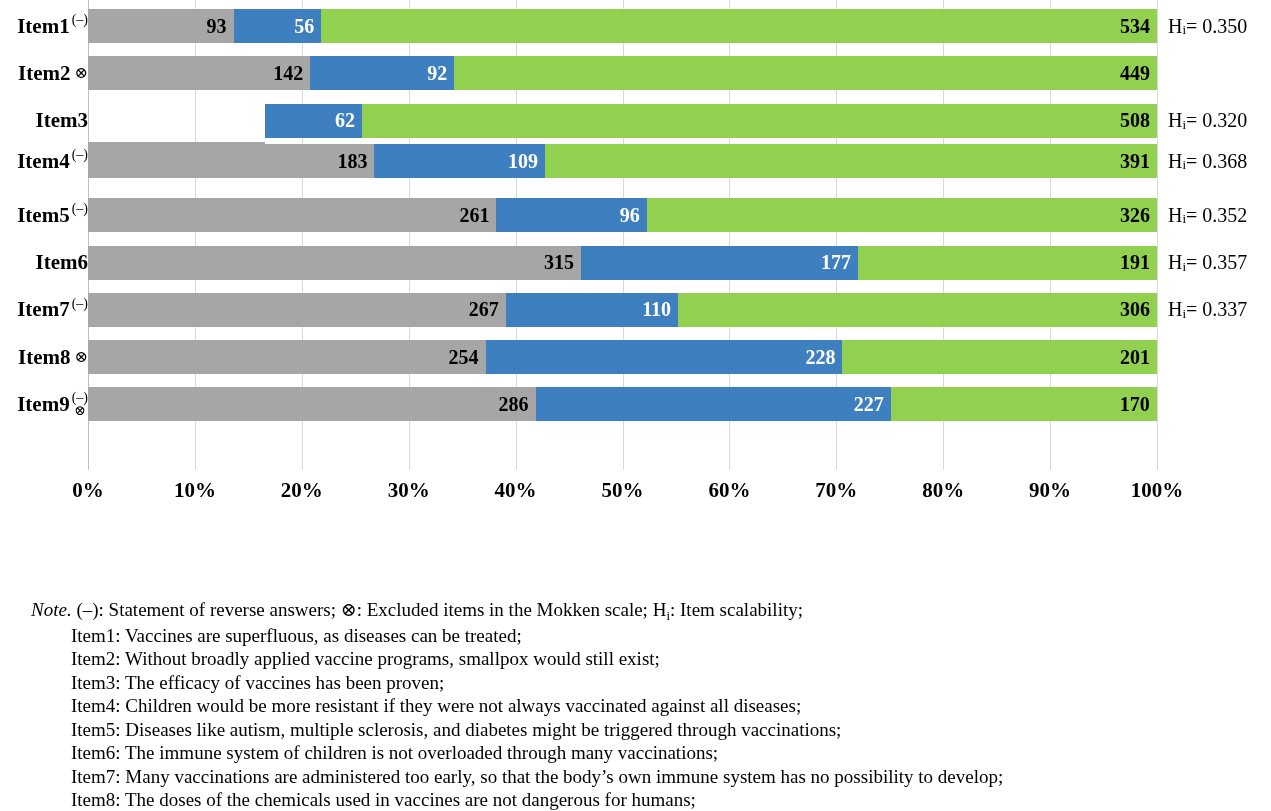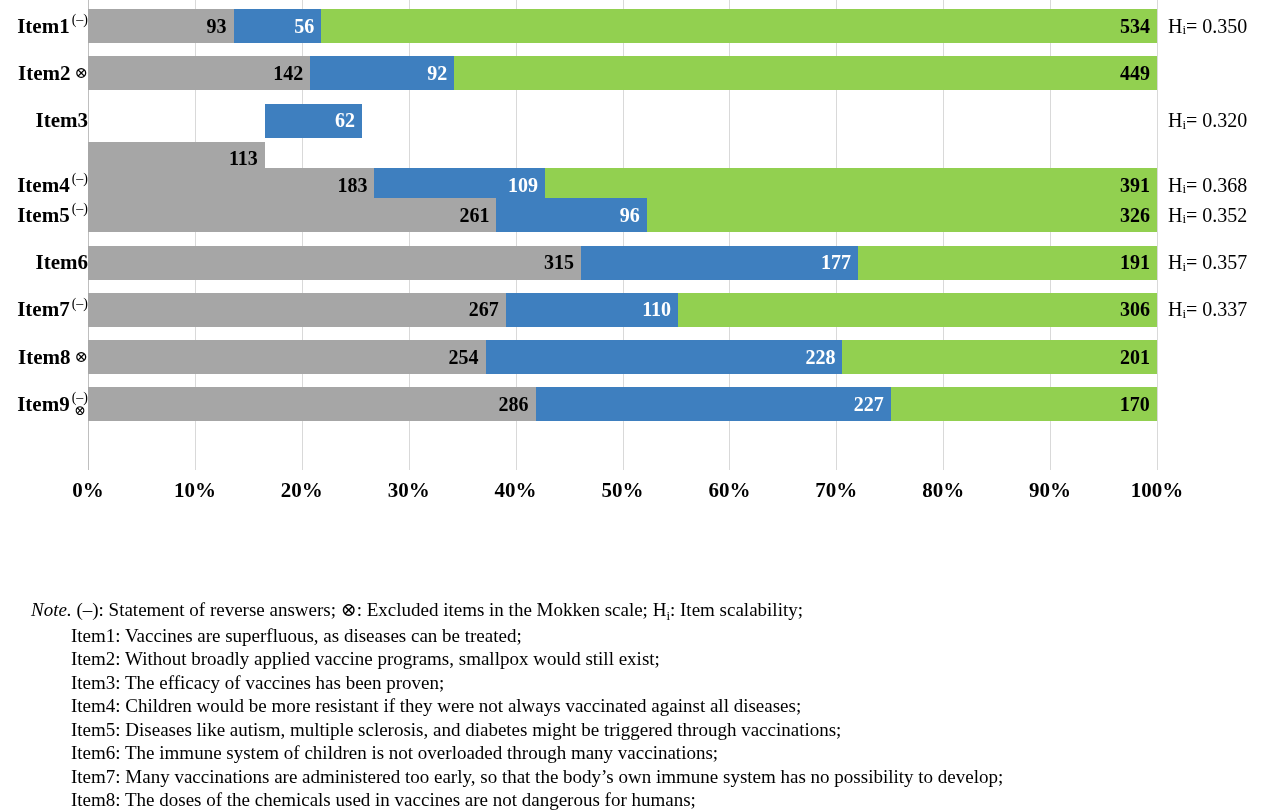--- a/index.html
+++ b/index.html
@@ -222,28 +222,29 @@
             <div class="seg seg-cor" style="width: 65.74%;">449</div>
           </div>
         </div>
         <div class="row" style="top: 96.6px;">
           <div class="row-label">
             <span class="base">Item3</span>
           </div>
           <div class="bar-track">
             <div class="seg seg-dk" style="width: 16.54%; margin-top: 38px;">113</div>
             <div class="seg seg-inc" style="width: 9.08%; padding-left: 8px;">62</div>
+            <div class="seg seg-cor" style="width: 74.38%;">508</div>
           </div>
           <div class="hi-label">
             <span>H</span>
             <span class="sub-i">i</span>
             <span> = 0.320</span>
           </div>
         </div>
-        <div class="row" style="top: 161px;">
+        <div class="row" style="top: 137px;">
           <div class="row-label">
             <span class="base">Item4</span>
             <span class="supsub">
               <span class="sup">(–)</span>
               <span class="spacer"></span>
             </span>
           </div>
           <div class="bar-track">
             <div class="seg seg-dk" style="width: 26.79%;">183</div>
             <div class="seg seg-inc" style="width: 15.96%;">109</div>

